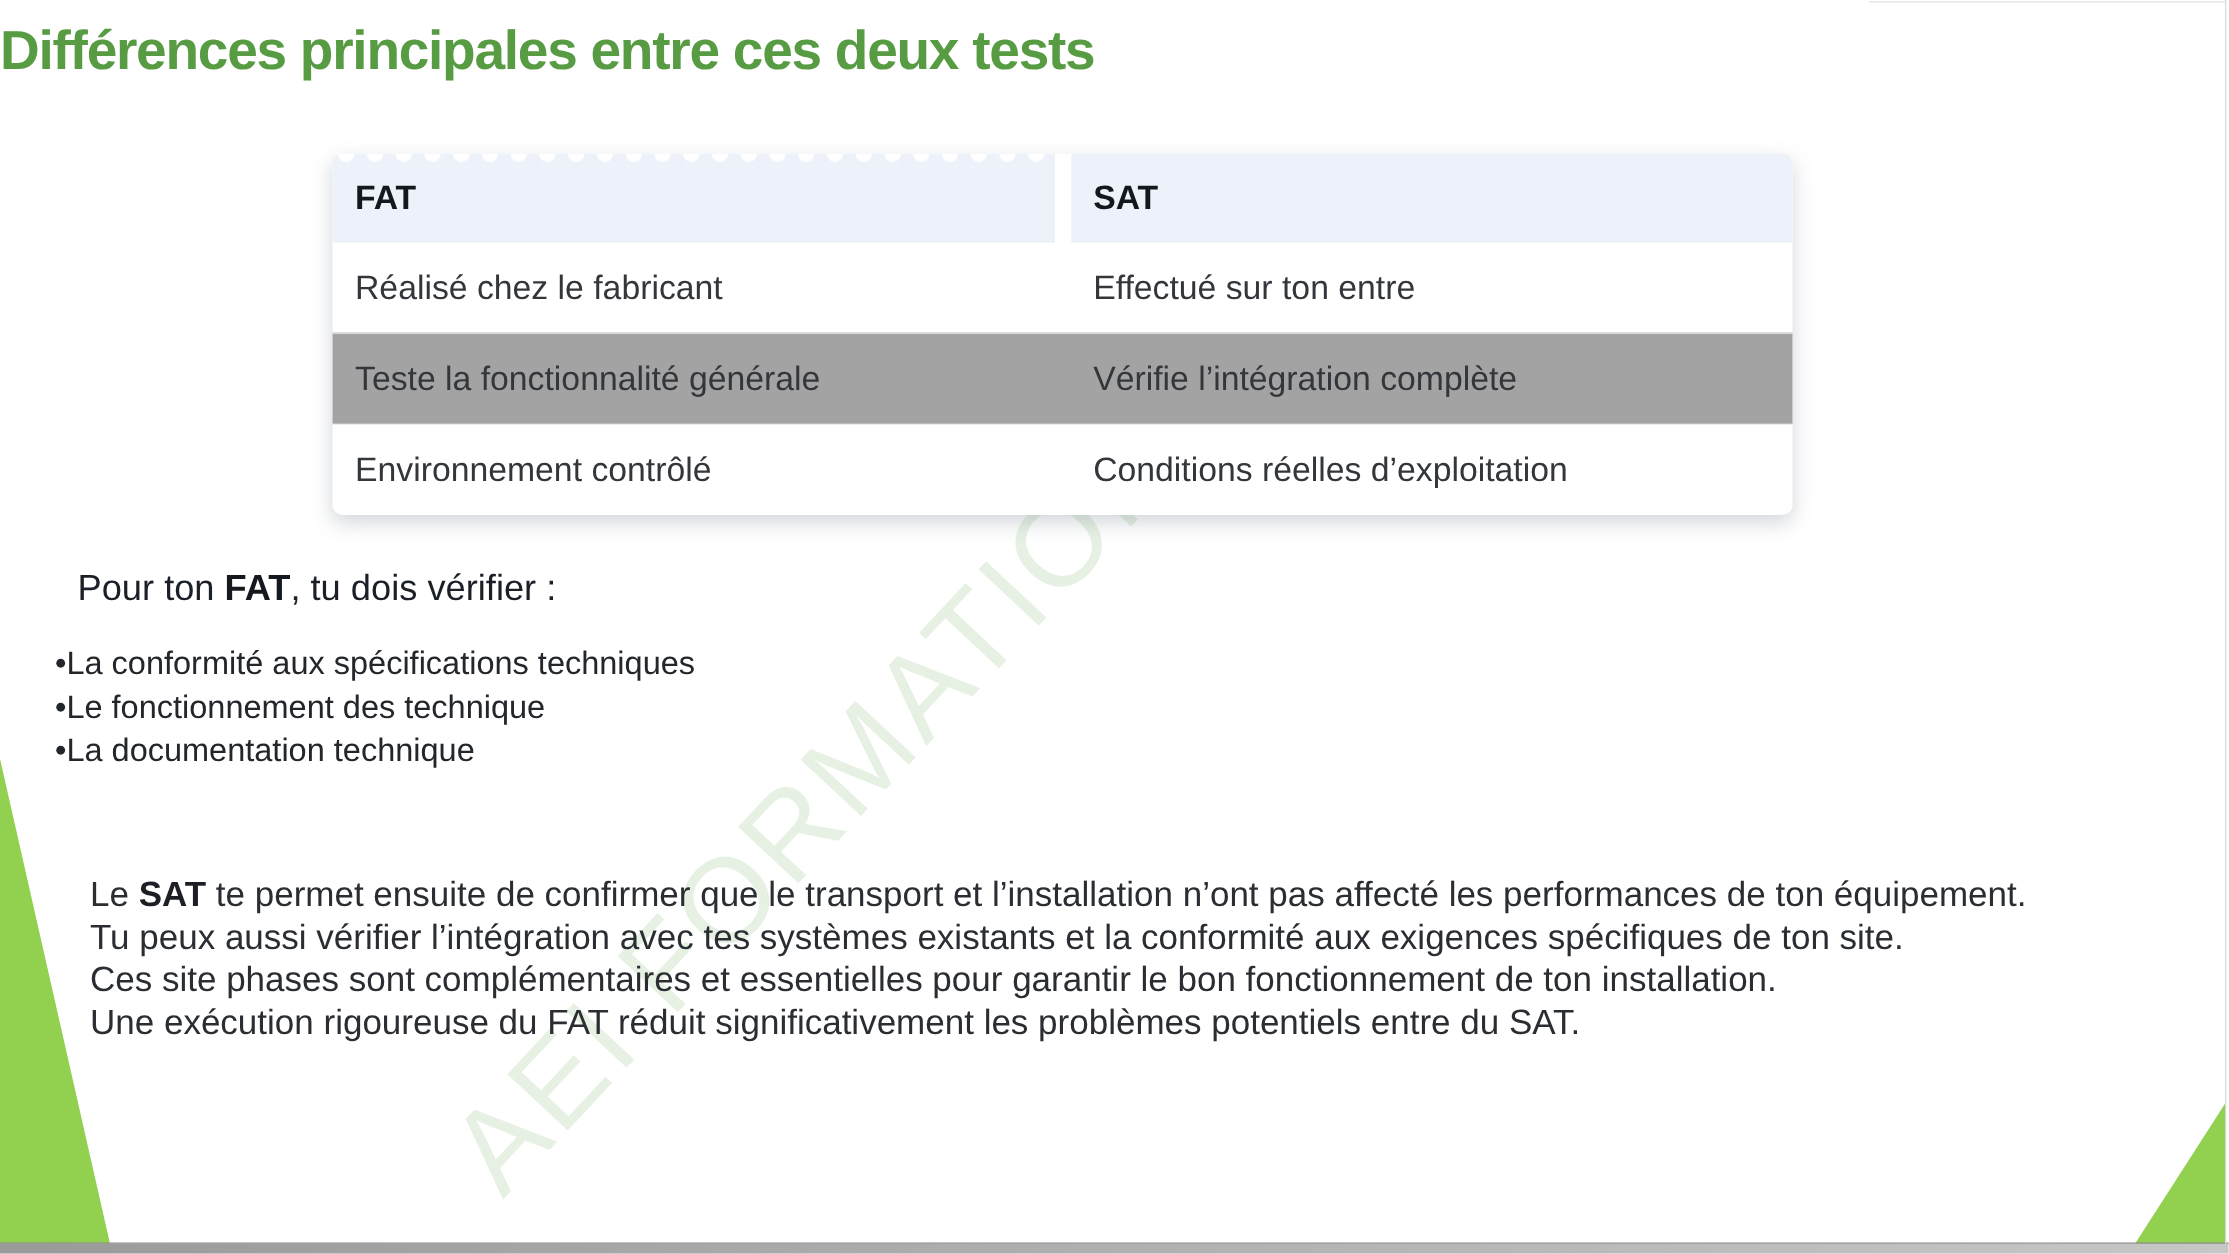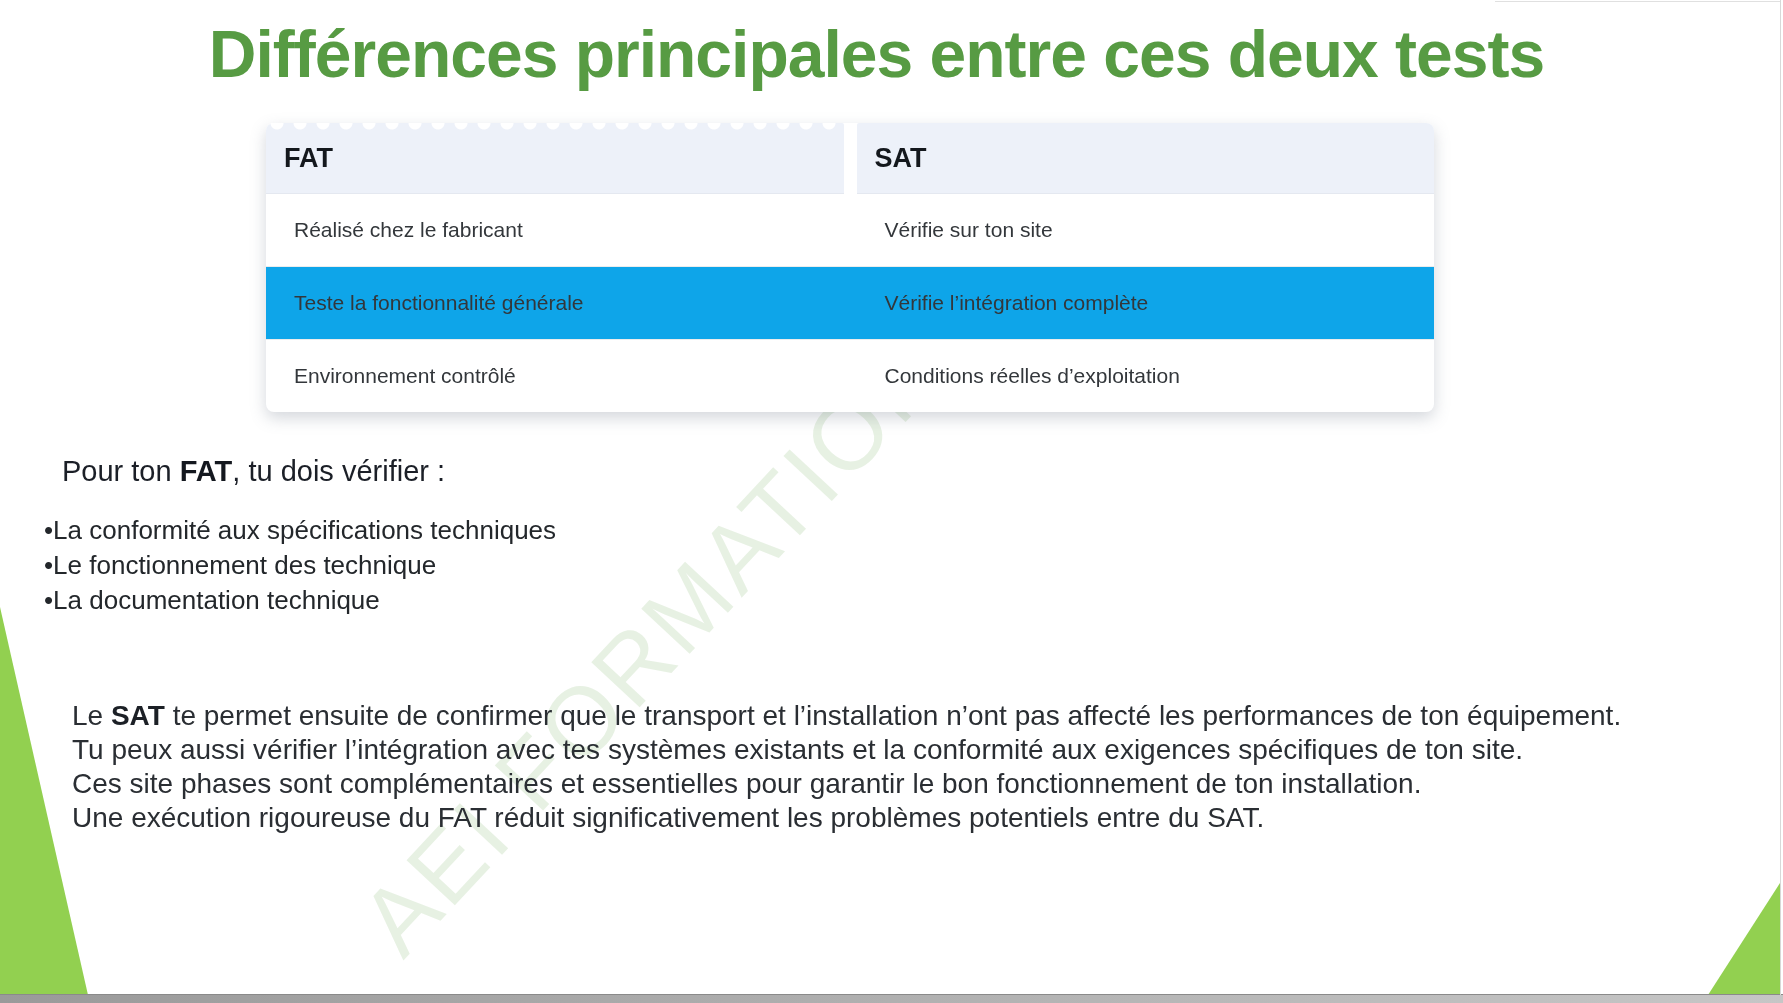--- a/index.html
+++ b/index.html
@@ -3,22 +3,22 @@
 <meta charset="utf-8">
 <style>
   html,body{margin:0;padding:0;}
   body{
     width:1783px;height:1003px;position:relative;overflow:hidden;
     background:#ffffff;font-family:"Liberation Sans",sans-serif;
   }
   
   .slide-title{
     position:absolute;top:16px;left:0;width:1783px;
-    text-align:center;padding-right:30px;box-sizing:border-box;
-    font-size:66px;font-weight:700;letter-spacing:-1px;color:#579b43;
+    padding-right:30px;box-sizing:border-box;
+    font-size:44px;font-weight:700;letter-spacing:-1px;color:#579b43;
   }
   
   .watermark{
     position:absolute;left:255px;top:598px;width:780px;text-align:center;
     font-size:96px;font-weight:400;letter-spacing:4px;white-space:nowrap;
     color:rgba(106,168,79,0.16);
     transform:rotate(-47deg);transform-origin:center center;
     pointer-events:none;
   }
   
@@ -35,24 +35,24 @@
   }
   .cmp-header-cell.first{border-radius:8px 2px 0 0;}
   .cmp-header-cell.last{border-radius:2px 8px 0 0;}
   
   .torn-edge{
     position:absolute;top:0;left:0;width:100%;height:10px;
     background-image:radial-gradient(circle 7px at 11px 0px,#ffffff 6px,rgba(255,255,255,0) 7px);
     background-size:23px 10px;background-repeat:repeat-x;
   }
   .cmp-row{display:flex;gap:13px;height:72px;line-height:72px;}
-  .cmp-row.alt{background:#0ea5e9;}
+  .cmp-row.alt{background:#a3a3a3;}
   .cmp-row + .cmp-row{border-top:1px solid #ececec;}
   .cmp-row.last{border-radius:0 0 8px 8px;}
-  .cmp-cell{flex:1;padding-left:28px;font-size:21px;color:#33373b;
+  .cmp-cell{flex:1;padding-left:18px;font-size:27px;color:#33373b;
     white-space:nowrap;overflow:hidden;}
   
   .fat-intro{
     position:absolute;left:62px;top:455px;
     font-size:29px;color:#1b1f27;
   }
   .fat-intro b{font-weight:700;color:#14181f;}
   .fat-bullets{
     position:absolute;left:44px;top:513px;
     font-size:26px;line-height:35px;color:#23272b;
@@ -99,21 +99,21 @@
     <div class="cmp-header-cell first">
       <span>FAT</span>
       <span class="torn-edge"></span>
     </div>
     <div class="cmp-header-cell last">
       <span>SAT</span>
     </div>
   </div>
   <div class="cmp-row">
     <div class="cmp-cell">Réalisé chez le fabricant</div>
-    <div class="cmp-cell">Vérifie sur ton site</div>
+    <div class="cmp-cell">Effectué sur ton entre</div>
   </div>
   <div class="cmp-row alt">
     <div class="cmp-cell">Teste la fonctionnalité générale</div>
     <div class="cmp-cell">Vérifie l’intégration complète</div>
   </div>
   <div class="cmp-row last">
     <div class="cmp-cell">Environnement contrôlé</div>
     <div class="cmp-cell">Conditions réelles d’exploitation</div>
   </div>
 </div>

